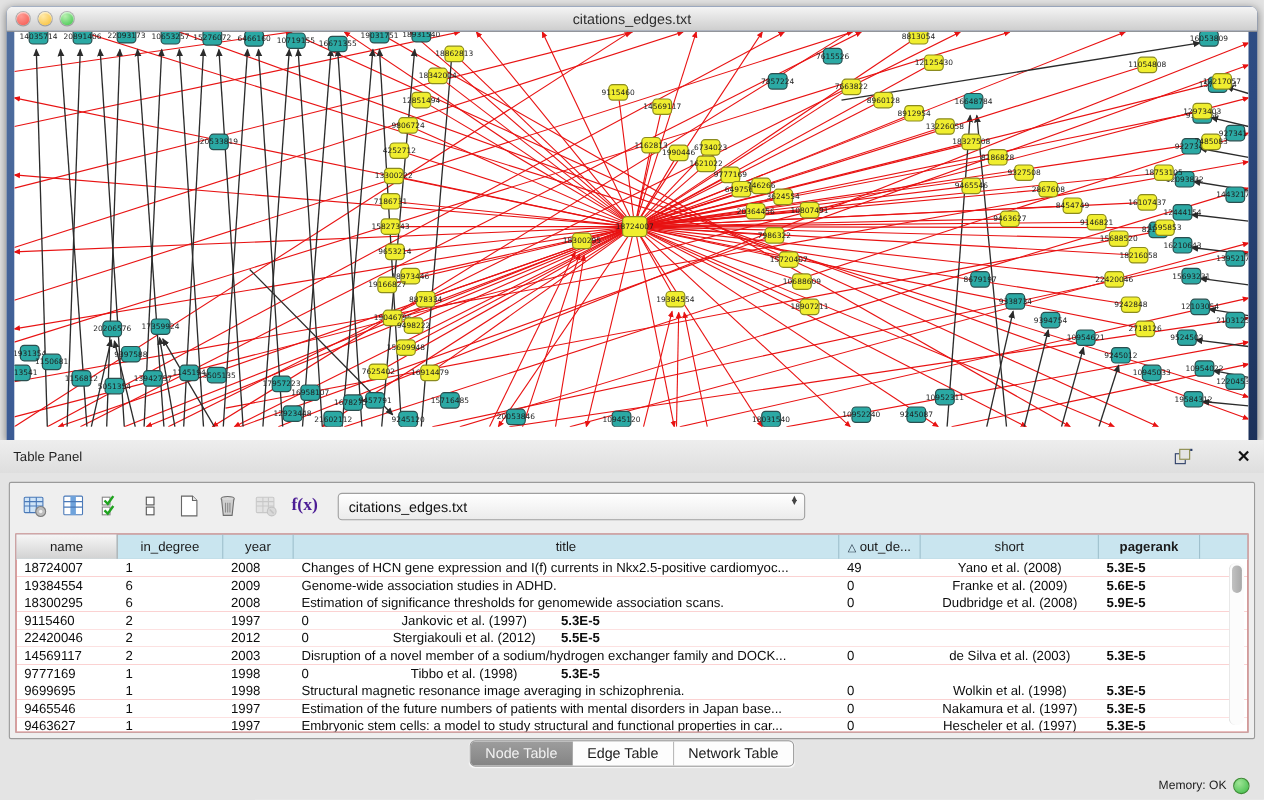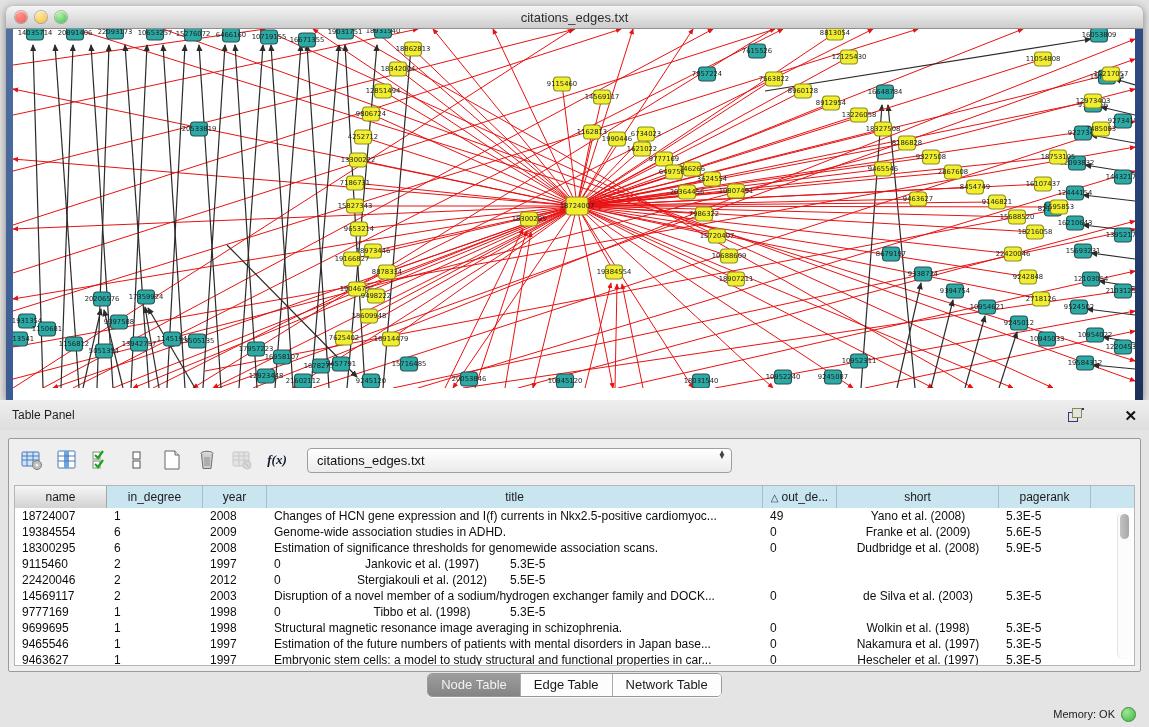--- a/index.html
+++ b/index.html
@@ -52,21 +52,21 @@
   .float-ic .sq2{position:absolute;right:2px;top:0;width:8px;height:8px;border:1px solid #8a8a4a;background:#e4e4e4;}
   .float-ic .dot{position:absolute;right:0;top:0;width:2px;height:2px;background:#2c3e66;}
   .close-ic{font-size:15px;font-weight:bold;color:#111;cursor:pointer;line-height:1;}
   .panel-inner{
     position:absolute;left:8px;right:8px;top:38px;height:232px;
     border:1px solid #9a9a9a;border-radius:2px;background:#efefef;
   }
   .ttoolbar{height:42px;display:flex;align-items:center;padding:0 10px;gap:9px;}
   .tbtn{width:26px;height:26px;display:flex;align-items:center;justify-content:center;cursor:pointer;}
   .tbtn.disabled{opacity:.45;cursor:default;}
-  .fx{font-family:"Liberation Serif",serif;font-style:italic;font-size:13px;font-weight:bold;color:#0f172a;}
+  .fx{font-family:"Liberation Serif",serif;font-size:16px;font-weight:bold;color:#4c1d95;}
   .combo{
     width:392px;height:23px;margin-left:8px;position:relative;
     background:linear-gradient(#ffffff,#ebebeb);
     border:1px solid #9f9f9f;border-radius:4px;
     font-size:13px;color:#111;display:flex;align-items:center;
     padding:0 22px 0 9px;cursor:pointer;
   }
   .combo .arrows{
     position:absolute;right:5px;top:2px;display:flex;flex-direction:column;line-height:.55;
     font-size:8px;color:#444;
@@ -81,21 +81,21 @@
   }
   .hcell.namecol{background:linear-gradient(#f6f6f6,#d2d2d2);border-right:1px solid #a5a5a5;}
   .sort{font-size:10px;margin-right:3px;color:#234;}
   .rows{position:absolute;left:0;right:0;top:22px;bottom:0;overflow:hidden;}
   .trow{display:flex;height:16px;background:#fff;cursor:default;}
   .tcell{
     box-sizing:border-box;font-size:12px;color:#0d0d0d;padding:1px 0 0 7px;
     white-space:nowrap;overflow:hidden;flex:none;
   }
   .c0{width:92px;}.c1{width:96px;}.c2{width:64px;}.c3{width:496px;}
-  .c4{width:74px;}.c5{width:162px;text-align:center;padding-left:0;}.c6{width:92px;}
+  .c4{width:74px;}.c5{width:162px;text-align:center;padding-left:0;}.c6{width:92px;font-weight:bold;}
   .vscroll{
     position:absolute;right:3px;top:26px;bottom:6px;width:13px;
     background:#fcfcfc;border-left:1px solid #e2e2e2;border-radius:6px;
   }
   .vthumb{position:absolute;left:2px;top:2px;width:9px;height:25px;border-radius:5px;
     background:linear-gradient(90deg,#c2c2c2,#a8a8a8);}
   
   .tabs-row{position:absolute;left:0;right:0;top:273px;display:flex;justify-content:center;}
   .segmented{
     display:flex;border:1px solid #999;border-radius:5px;overflow:hidden;

